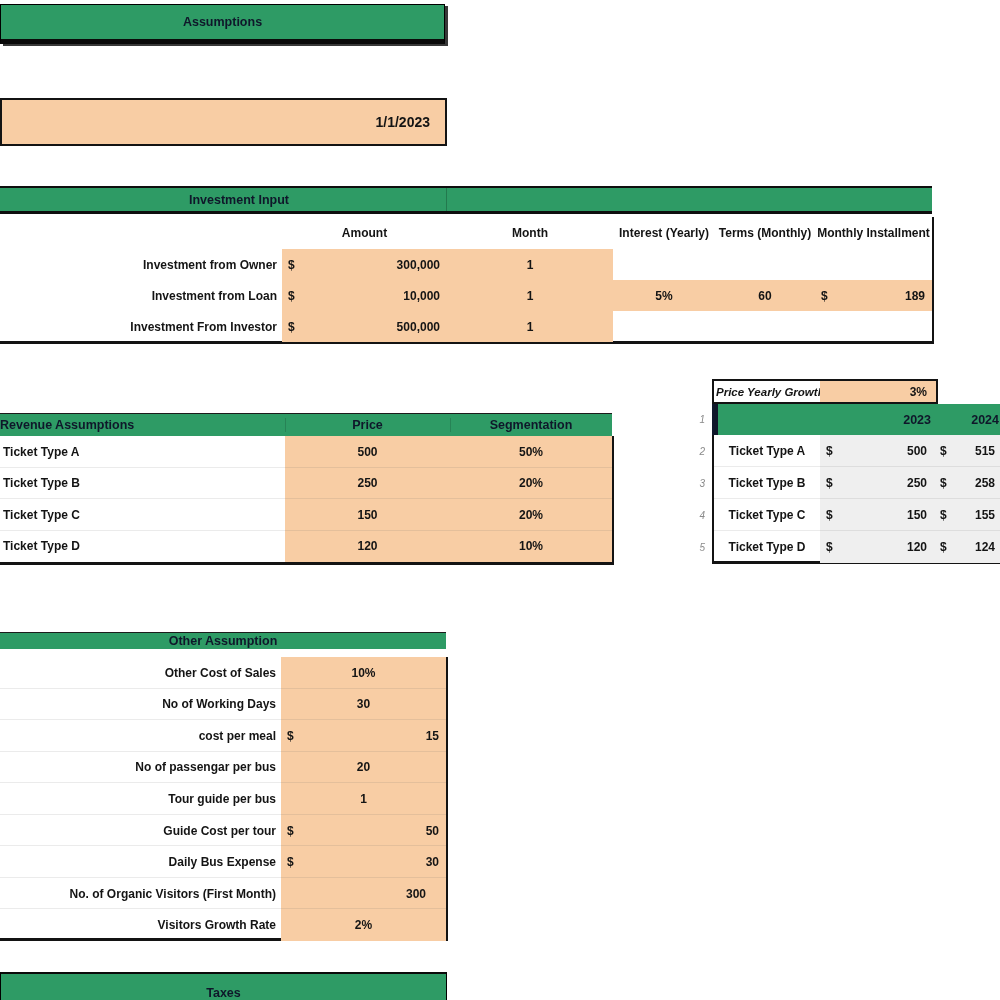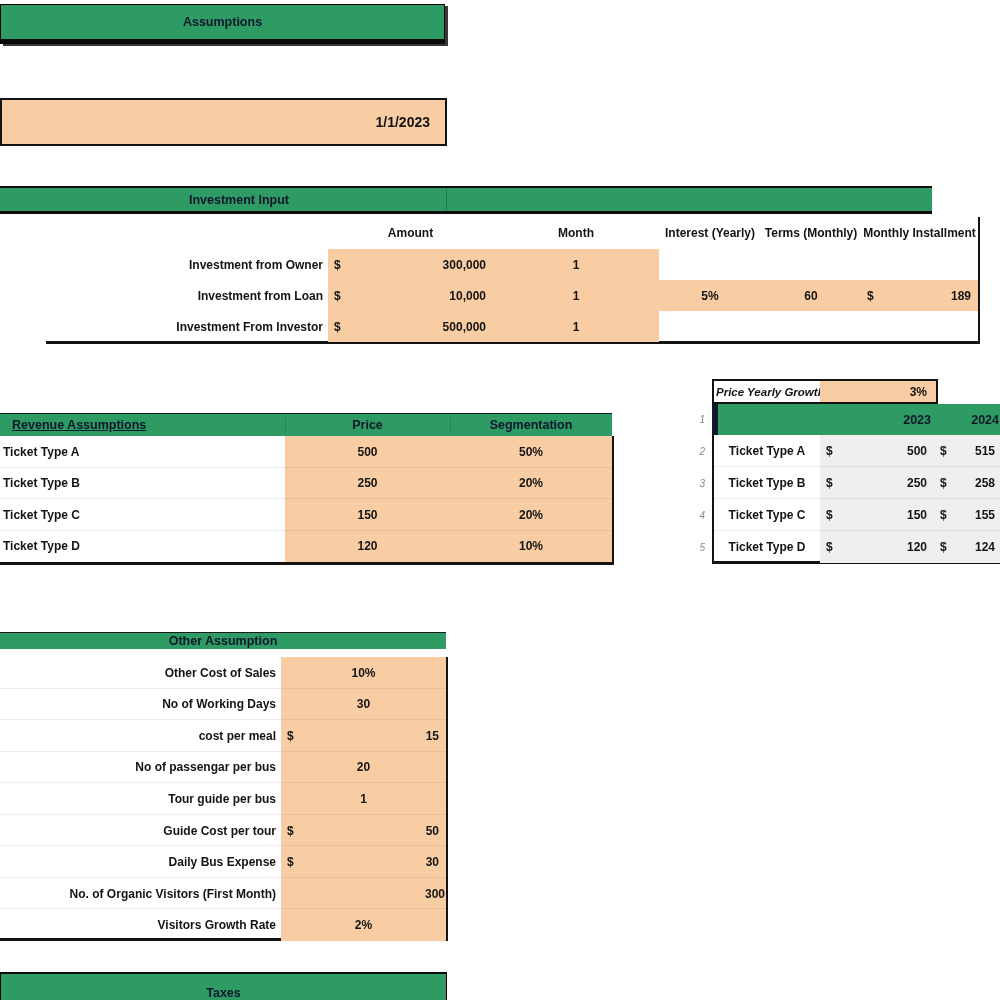--- a/index.html
+++ b/index.html
@@ -21,46 +21,46 @@
   .taxes{position:absolute;left:0;top:972px;width:447px;height:40px;
         border:1px solid #000;border-top:2px solid #0a0a0a;justify-content:center;}
 
   
   .c{display:flex;align-items:center;font-size:12px;font-weight:700;color:var(--ink);
      box-sizing:border-box;overflow:hidden;white-space:nowrap;}
   .lab-r{justify-content:flex-end;padding-right:5px;}
   .lab-l{justify-content:flex-start;padding-left:3px;}
   .mid{justify-content:center;}
   .money{justify-content:space-between;padding:0 7px 0 6px;}
-  .val-r{justify-content:flex-end;padding-right:1px;}
+  .val-r{justify-content:flex-end;padding-right:20px;}
   .orange{background:var(--orange);}
   .gray{background:var(--gray);}
   .rb{box-shadow:inset 0 -1px 0 rgba(90,90,90,0.12);}
 
   
   .sdate{position:absolute;left:0;top:98px;width:447px;height:48px;
          border:2px solid #131313;box-sizing:border-box;display:flex;}
   .sdate .lbl{width:281px;background:#fff;justify-content:center;font-size:13px;}
   .sdate .val{flex:1;justify-content:flex-end;padding-right:15px;font-size:14px;}
 
   
   .inv-bar{position:absolute;left:0;top:186px;width:932px;height:28px;
            border-top:2px solid #0e0e0e;border-bottom:3px solid #0e0e0e;}
   .inv-bar .t{width:446px;text-align:center;margin-left:16px;}
   .inv-bar .div{position:absolute;left:446px;top:0;bottom:0;width:1px;background:rgba(0,0,0,0.22);}
   .inv-body{position:absolute;left:0;top:217px;width:934px;height:127px;box-sizing:border-box;
             border-right:2px solid #131313;border-bottom:3px solid #131313;
             display:grid;grid-template-columns:282px 165px 166px 102px 100px 117px;
-            grid-template-rows:32px 31px 31px 31px;margin-left:46px;}
+            grid-template-rows:32px 31px 31px 31px;}
   .hdr{justify-content:center;font-size:12px;}
 
   
   .rev-bar{position:absolute;left:0;top:413px;width:612px;height:23px;
            border-top:1px solid #1c1c1c;}
-  .rev-bar .h1{width:285px;padding-left:12px;box-sizing:border-box;text-decoration:underline;}
+  .rev-bar .h1{width:285px;padding-left:0;box-sizing:border-box;}
   .rev-bar .h2{width:165px;text-align:center;box-shadow:inset 1px 0 rgba(0,0,0,0.15);}
   .rev-bar .h3{width:162px;text-align:center;box-shadow:inset 1px 0 rgba(0,0,0,0.15);}
   .rev-body{position:absolute;left:0;top:436px;width:614px;height:129px;box-sizing:border-box;
             border-right:2px solid #131313;border-bottom:3px solid #131313;
             display:grid;grid-template-columns:285px 165px 162px;grid-auto-rows:31.5px;}
 
   
   .grate{position:absolute;left:712px;top:379px;width:226px;height:25px;
          border:2px solid #131313;box-sizing:border-box;display:flex;}
   .grate .lbl{width:106px;font-style:italic;font-size:11.5px;padding-left:2px;}

